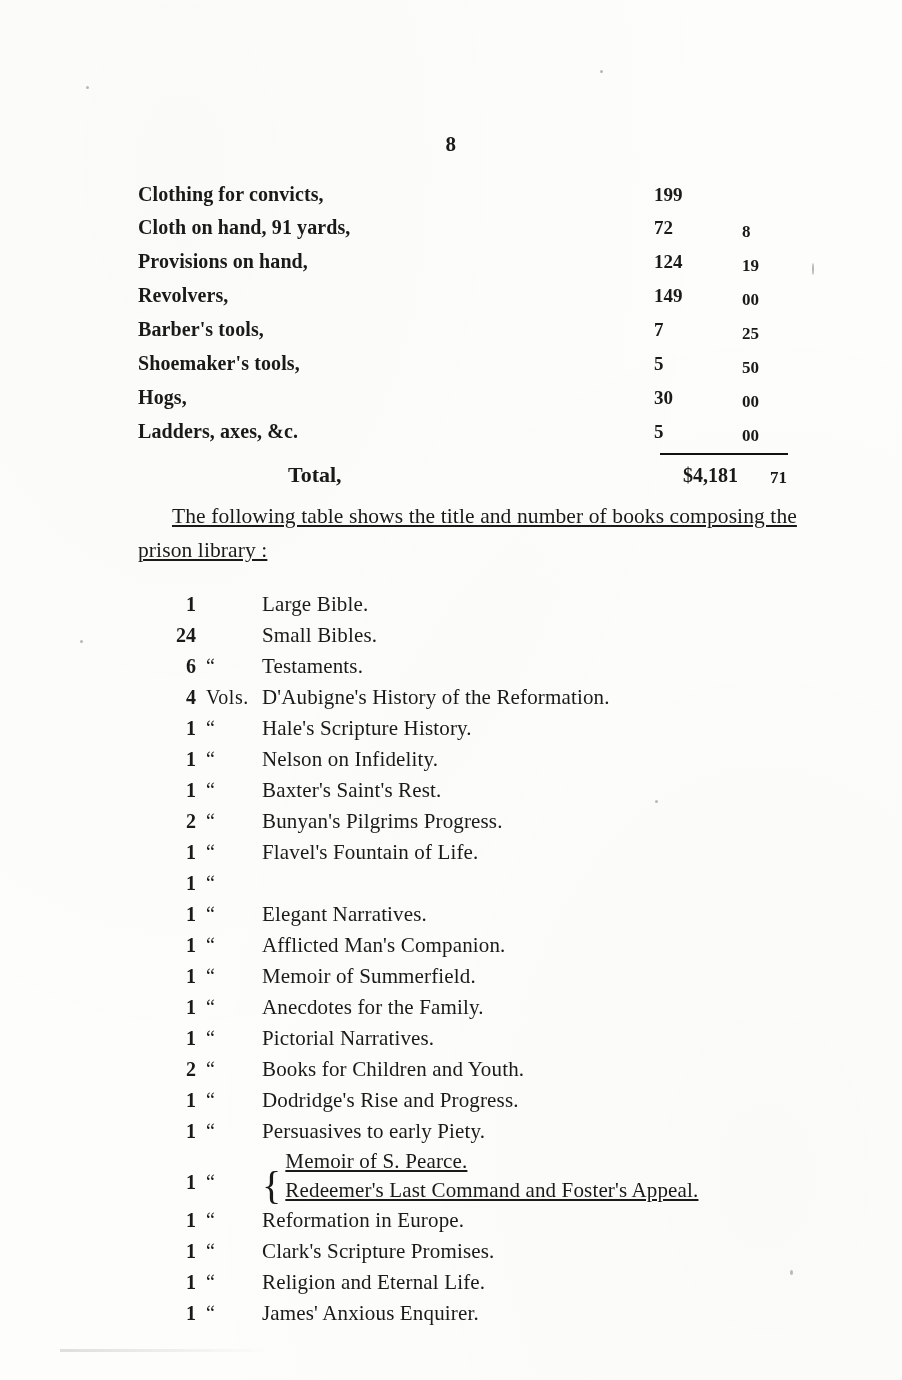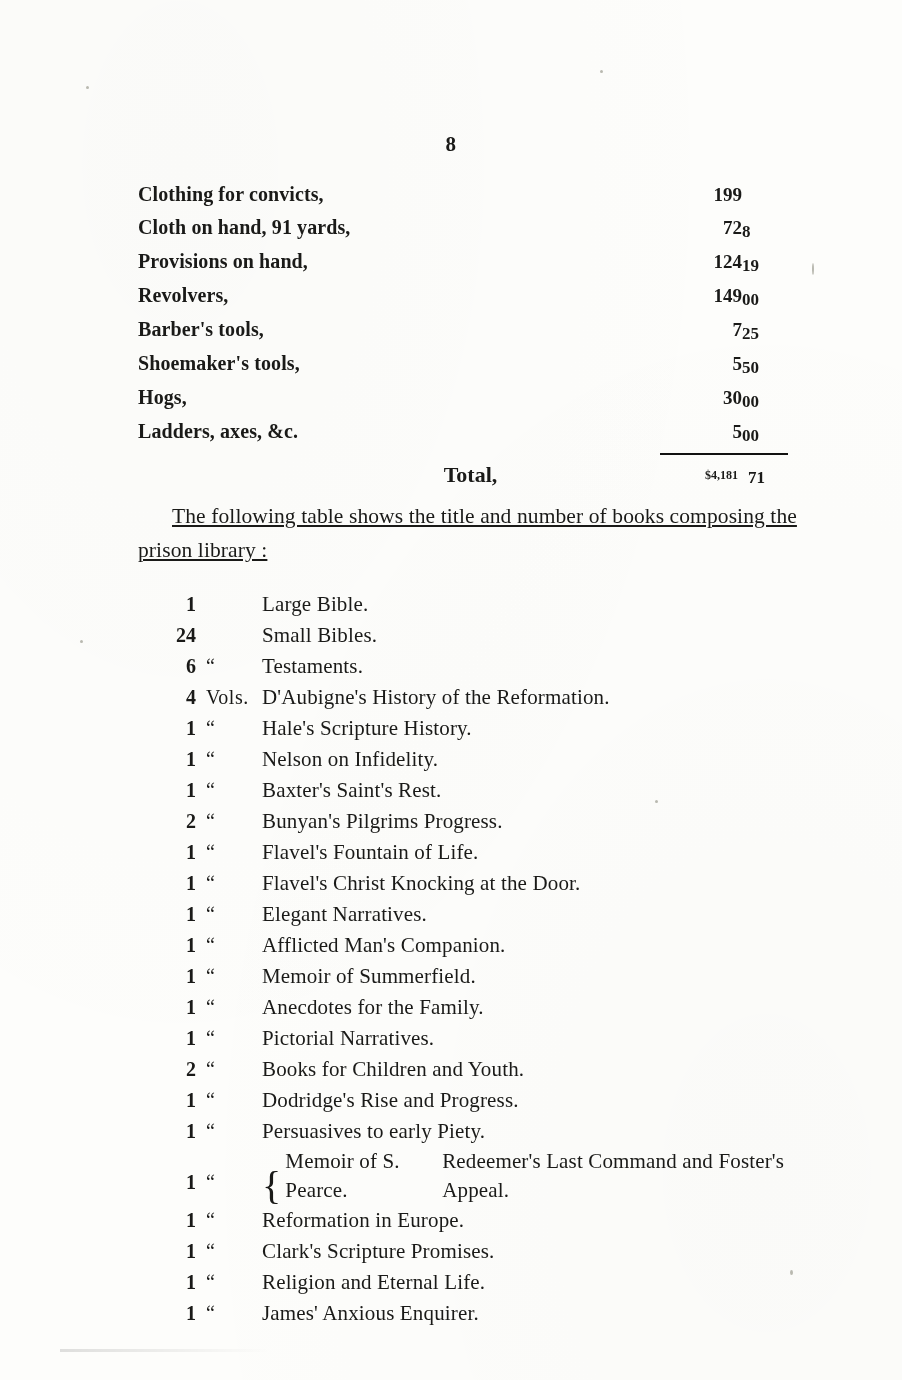--- a/index.html
+++ b/index.html
@@ -58,21 +58,20 @@
     vertical-align: baseline;
   }
   .inv-label {
     font-size: 20px;
     line-height: 32px;
     white-space: nowrap;
     font-weight: 600;
     letter-spacing: 0.1px;
   }
   .inv-dollars {
-    text-align: right;
     font-size: 19px;
     line-height: 32px;
     width: 88px;
     font-weight: 600;
     padding-right: 4px;
   }
   .inv-cents {
     text-align: left;
     font-size: 17px;
     line-height: 32px;
@@ -91,31 +90,30 @@
     margin-top: 4px;
     margin-left: 6px;
   }
   .total-row td {
     padding-top: 7px;
   }
   .total-label {
     font-size: 22px;
     padding-left: 150px;
     font-weight: 600;
-    text-align: center;
   }
   .total-dollars {
     text-align: right;
-    font-size: 12px;
+    font-size: 20px;
     font-weight: 600;
     padding-right: 4px;
     white-space: nowrap;
   }
   .total-cents {
-    text-align: left;
+    text-align: right;
     font-size: 17px;
     font-weight: 600;
     padding-left: 6px;
     position: relative;
     top: 3px;
   }
   
   .para {
     font-size: 21.5px;
     line-height: 34px;
@@ -166,21 +164,22 @@
   .brace-glyph {
     font-size: 40px;
     line-height: 30px;
     margin-right: 4px;
     position: relative;
     top: 10px;
     font-family: "Liberation Serif", serif;
   }
   .brace-lines {
     display: flex;
-    flex-direction: row;
+    flex-direction: column;
+    text-decoration: underline;
   }
   .brace-lines span {
     line-height: 29px;
     display: block;
     font-size: 21px;
   }
   
   .speck {
     position: absolute;
     background: #b9b9b0;
@@ -307,21 +306,20 @@
         <span class="lib-title">Bunyan's Pilgrims Progress.</span>
       </div>
       <div class="lib-item">
         <span class="lib-qty">1</span>
         <span class="lib-unit">“</span>
         <span class="lib-title">Flavel's Fountain of Life.</span>
       </div>
       <div class="lib-item">
         <span class="lib-qty">1</span>
         <span class="lib-unit">“</span>
-        <span class="lib-title">Flavel's Christ Knocking at the Door.</span>
       </div>
       <div class="lib-item">
         <span class="lib-qty">1</span>
         <span class="lib-unit">“</span>
         <span class="lib-title">Elegant Narratives.</span>
       </div>
       <div class="lib-item">
         <span class="lib-qty">1</span>
         <span class="lib-unit">“</span>
         <span class="lib-title">Afflicted Man's Companion.</span>

